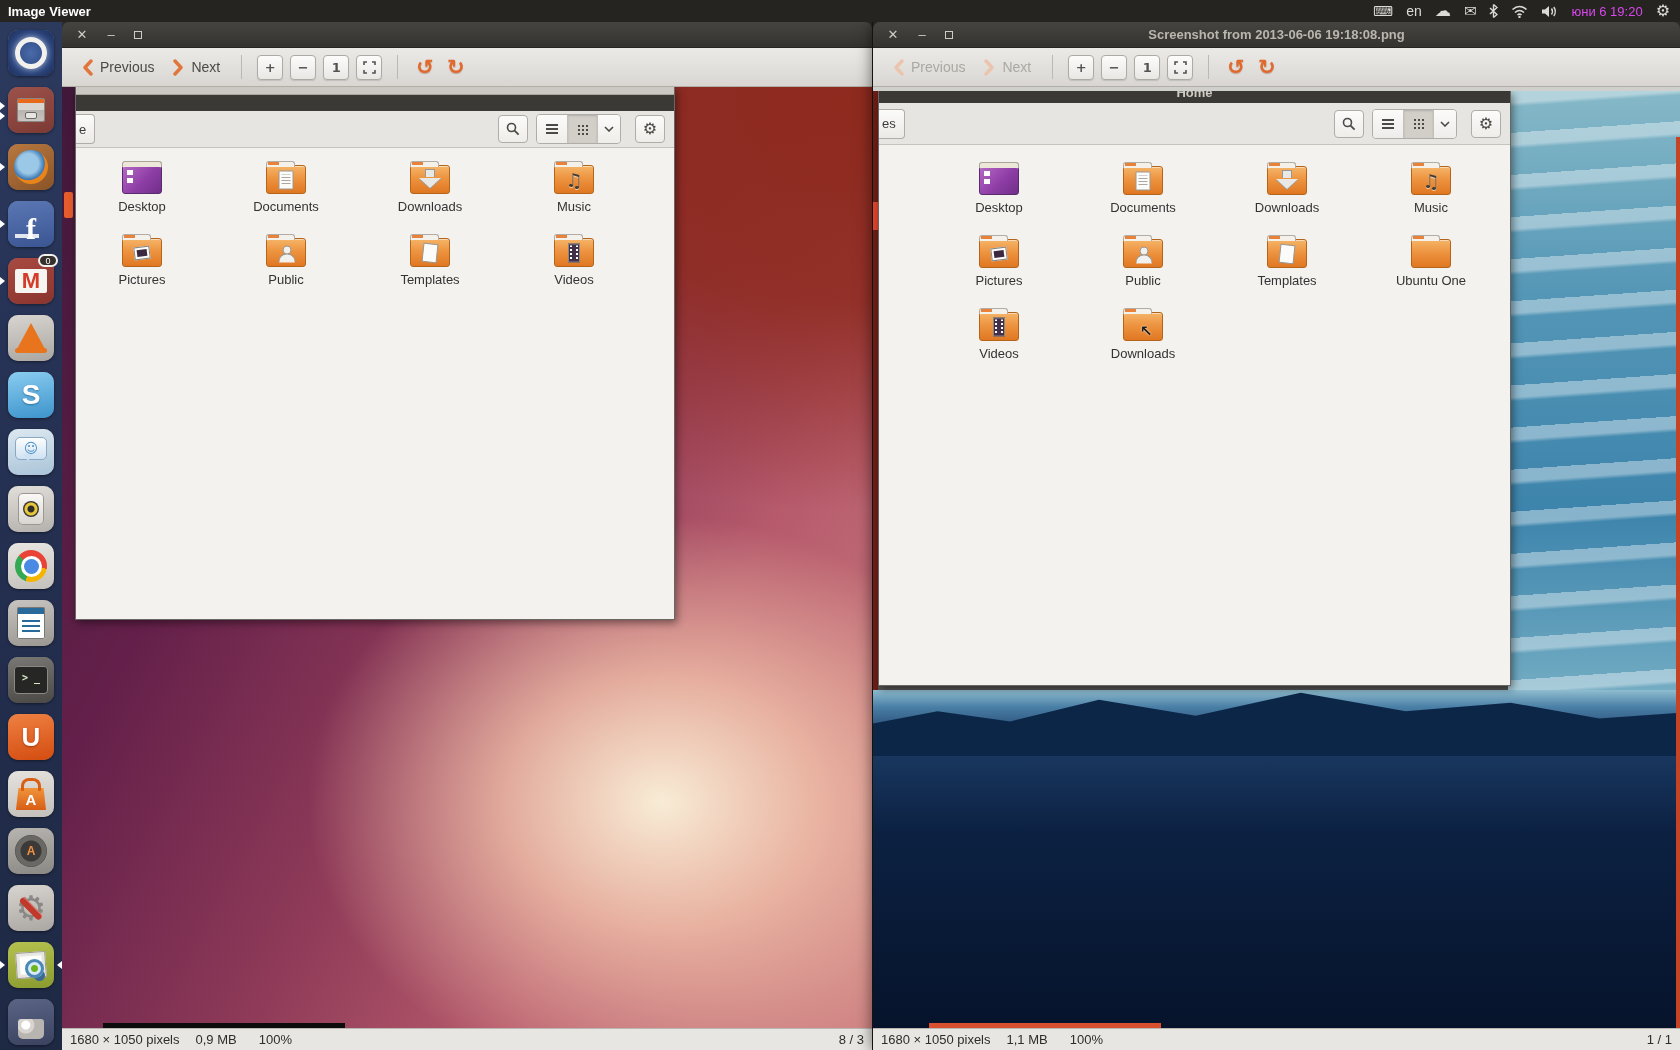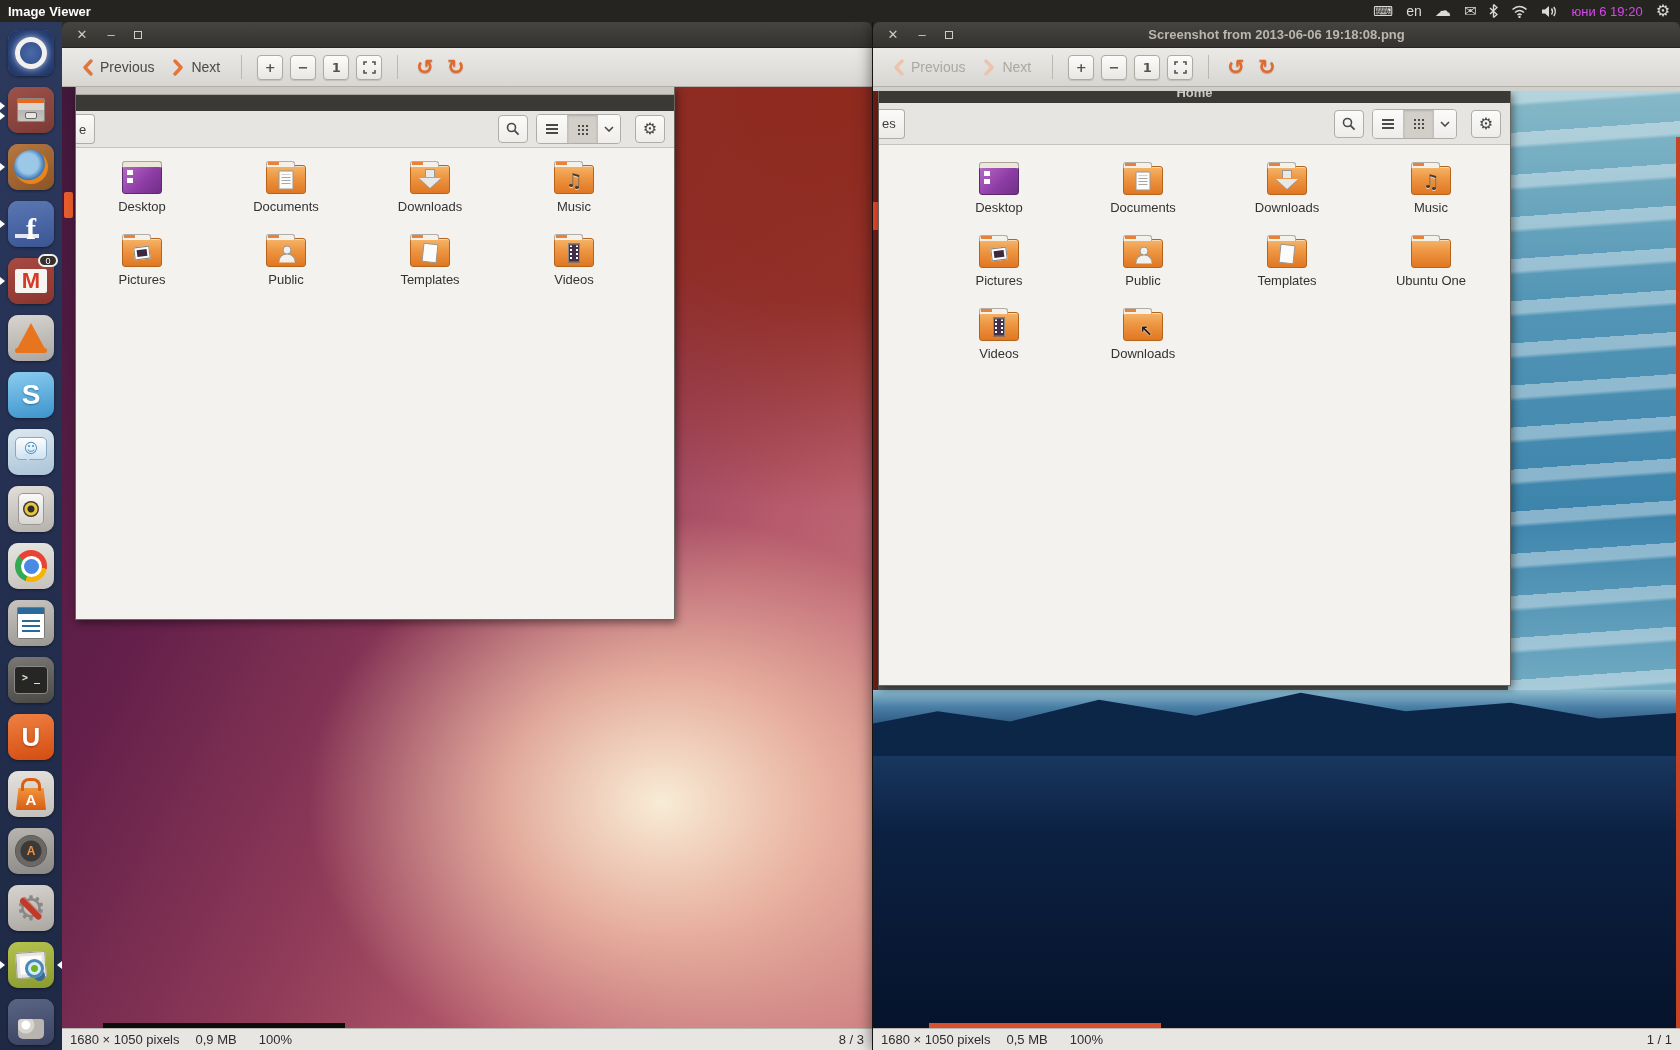--- a/index.html
+++ b/index.html
@@ -658,19 +658,19 @@
                 <span class="flabel">Downloads</span>
               </div>
             </div>
         </div>
       </div>
       <div class="orangebar"></div>
       <div class="r-edge"></div>
     </div>
     <div class="vstatus">
       <span class="dim">1680 × 1050 pixels</span>
-      <span class="fsz">0,5 MB</span>
+      <span class="fsz">1,1 MB</span>
       <span class="zm">100%</span>
       <span class="pg">1 / 1</span>
     </div>
   </div>
 
 </div>
 
 </body></html>

